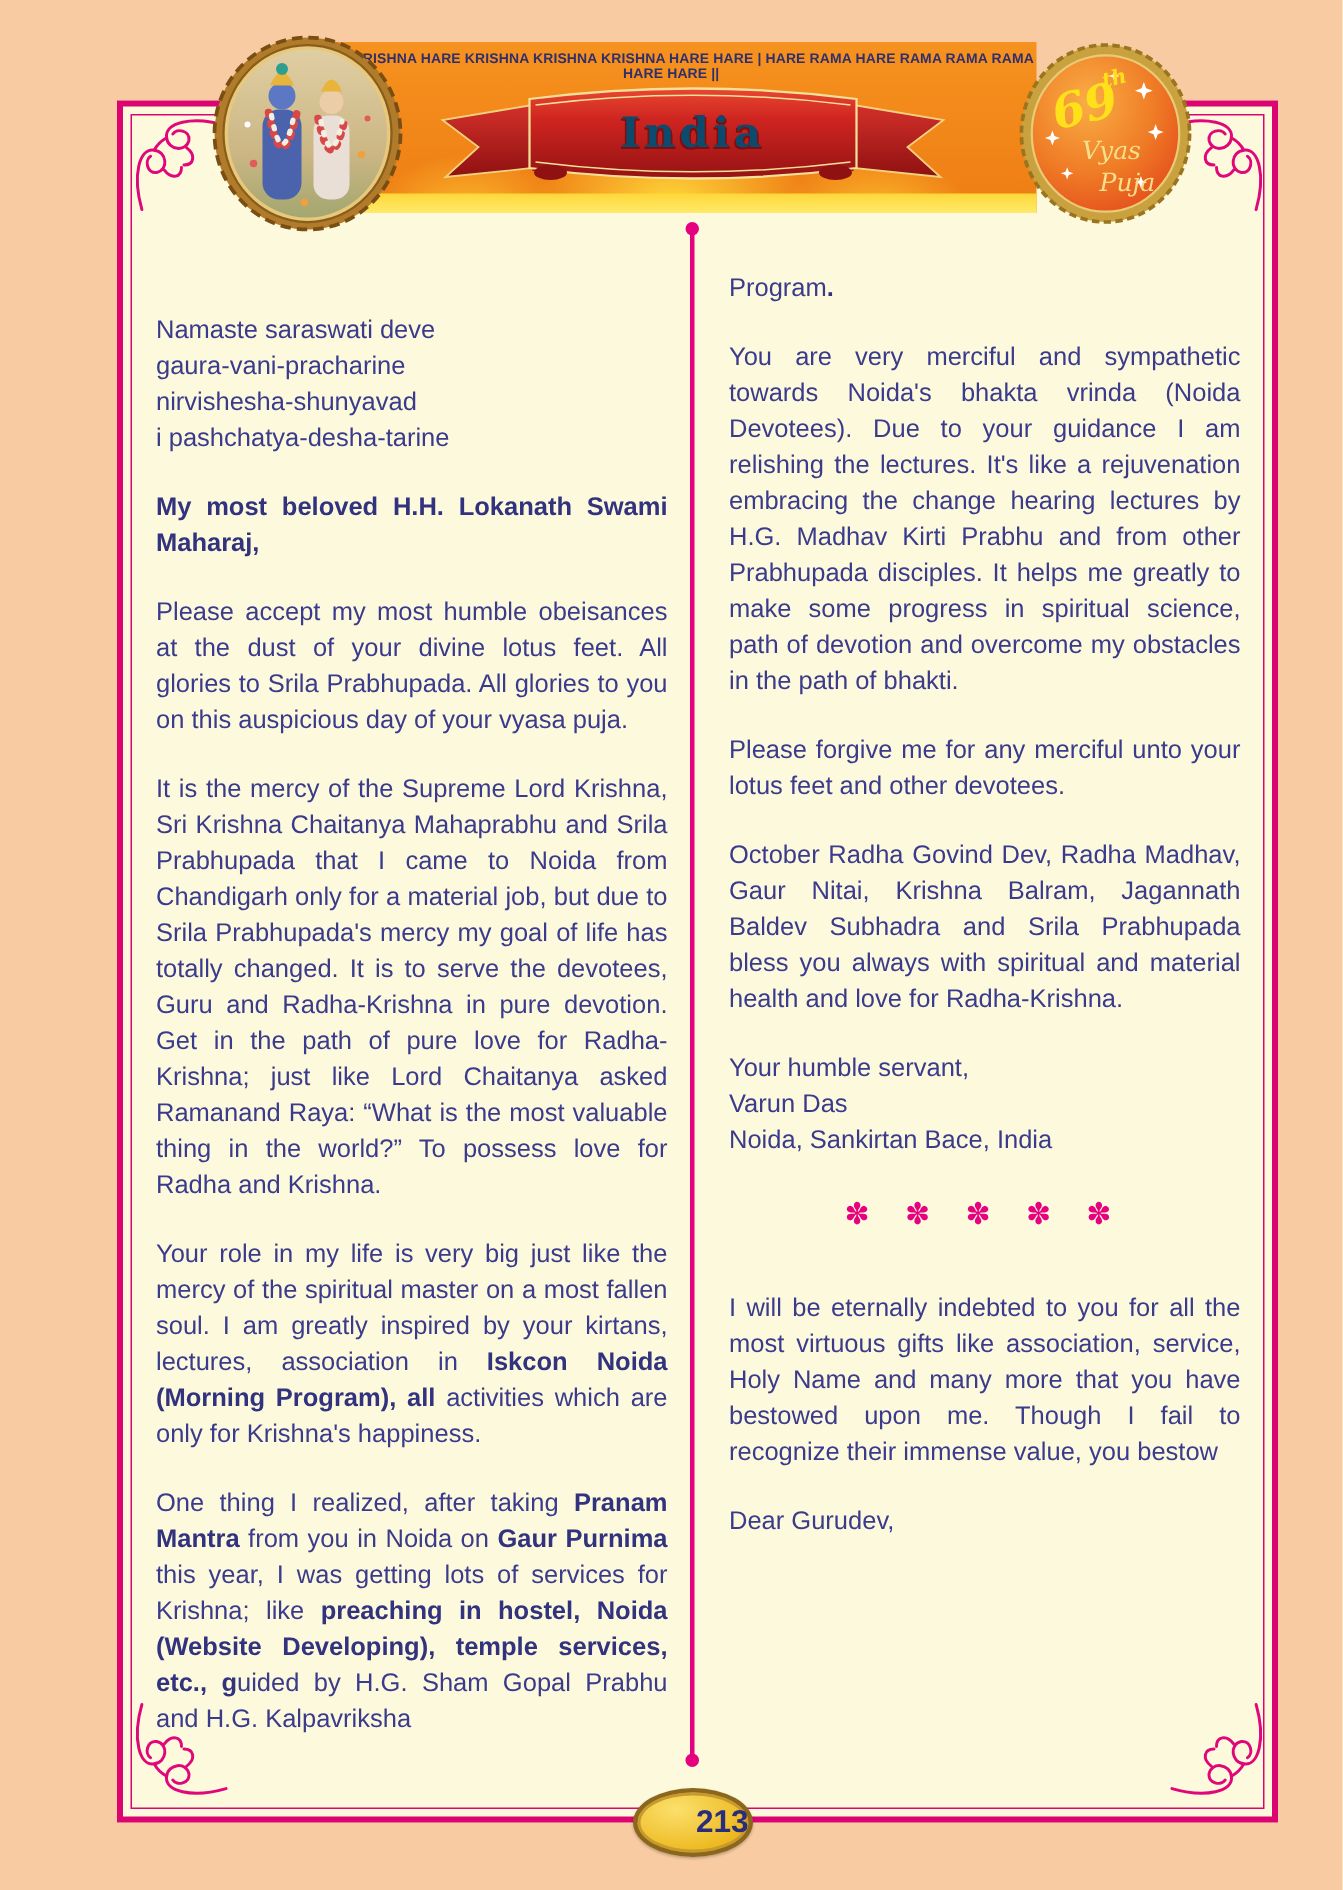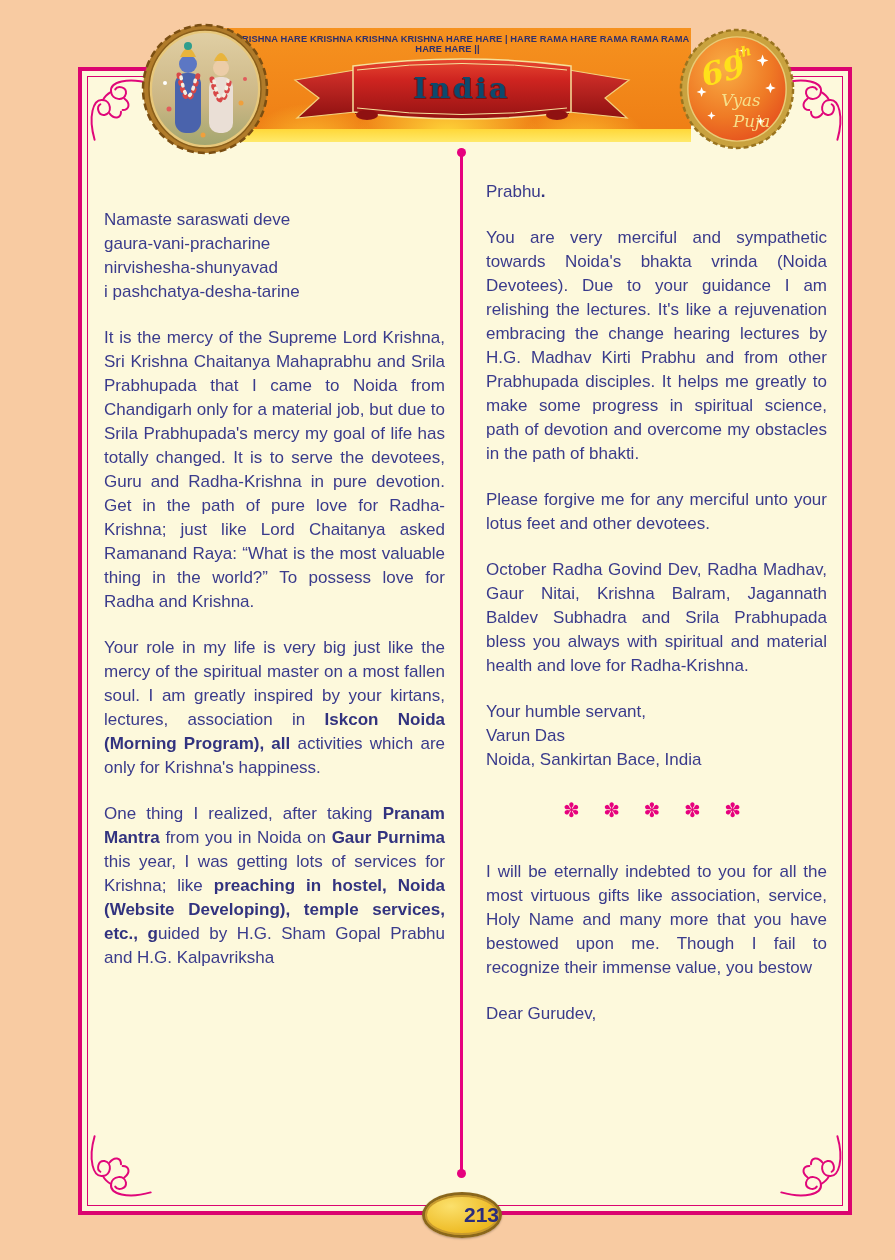--- a/index.html
+++ b/index.html
@@ -189,26 +189,28 @@
   <text x="56" y="102" font-size="17" fill="#F6DF8B">Puja</text>
 </svg>
 
 <div class="divider"></div>
 
 <div class="col col-left" id="col-left">
     <div class="block verse">Namaste saraswati deve
  gaura-vani-pracharine
 nirvishesha-shunyavad
 i pashchatya-desha-tarine</div>
+    <div class="block para"><span class="b">My most beloved H.H. Lokanath Swami Maharaj,</span></div>
+    <div class="block para"><span>Please accept my most humble obeisances at the dust of your divine lotus feet. All glories to Srila Prabhupada. All glories to you on this auspicious day of your vyasa puja.</span></div>
     <div class="block para"><span>It is the mercy of the Supreme Lord Krishna, Sri Krishna Chaitanya Mahaprabhu and Srila Prabhupada that I came to Noida from Chandigarh only for a material job, but due to Srila Prabhupada's mercy my goal of life has totally changed. It is to serve the devotees, Guru and Radha-Krishna in pure devotion. Get in the path of pure love for Radha-Krishna; just like Lord Chaitanya asked Ramanand Raya: “What is the most valuable thing in the world?” To possess love for Radha and Krishna.</span></div>
     <div class="block para"><span>Your role in my life is very big just like the mercy of the spiritual master on a most fallen soul. I am greatly inspired by your kirtans, lectures, association in </span><span class="b">Iskcon Noida (Morning Program), all</span><span> activities which are only for Krishna's happiness.</span></div>
     <div class="block para"><span>One thing I realized, after taking </span><span class="b">Pranam Mantra</span><span> from you in Noida on </span><span class="b">Gaur Purnima</span><span> this year, I was getting lots of services for Krishna; like </span><span class="b">preaching in hostel, Noida (Website Developing), temple services, etc., g</span><span>uided by H.G. Sham Gopal Prabhu and H.G. Kalpavriksha</span></div>
   </div>
 <div class="col col-right" id="col-right">
-    <div class="block para"><span>Prabhu</span><span class="b">.</span></div>
+    <div class="block para"><span>Program</span><span class="b">.</span></div>
     <div class="block para"><span>You are very merciful and sympathetic towards Noida's bhakta vrinda (Noida Devotees). Due to your guidance I am relishing the lectures. It's like a rejuvenation embracing the change hearing lectures by H.G. Madhav Kirti Prabhu and from other Prabhupada disciples. It helps me greatly to make some progress in spiritual science, path of devotion and overcome my obstacles in the path of bhakti.</span></div>
     <div class="block para"><span>Please forgive me for any merciful unto your lotus feet and other devotees.</span></div>
     <div class="block para"><span>October Radha Govind Dev, Radha Madhav, Gaur Nitai, Krishna Balram, Jagannath Baldev Subhadra and Srila Prabhupada bless you always with spiritual and material health and love for Radha-Krishna.</span></div>
     <div class="block signature">Your humble servant,
 Varun Das
 Noida, Sankirtan Bace, India</div>
     <div class="block flowers">✽ ✽ ✽ ✽ ✽</div>
     <div class="block para"><span>I will be eternally indebted to you for all the most virtuous gifts like association, service, Holy Name and many more that you have bestowed upon me. Though I fail to recognize their immense value, you bestow</span></div>
     <div class="block para mb-lg"><span>Dear Gurudev,</span></div>
   </div>

